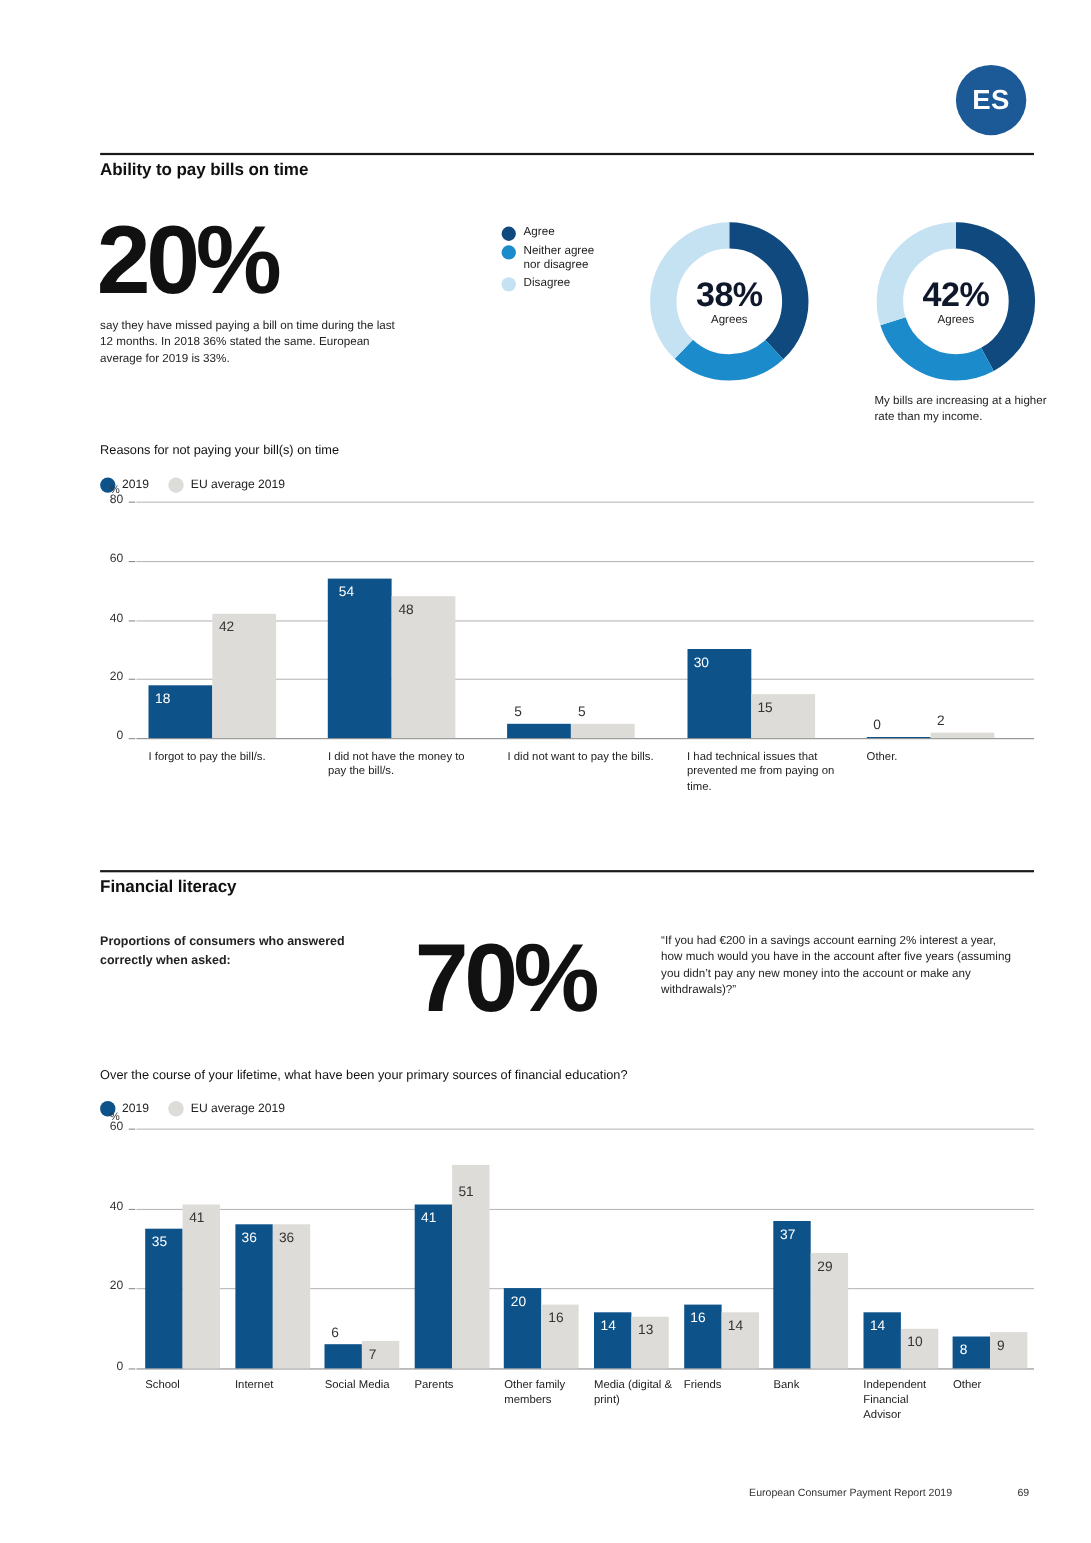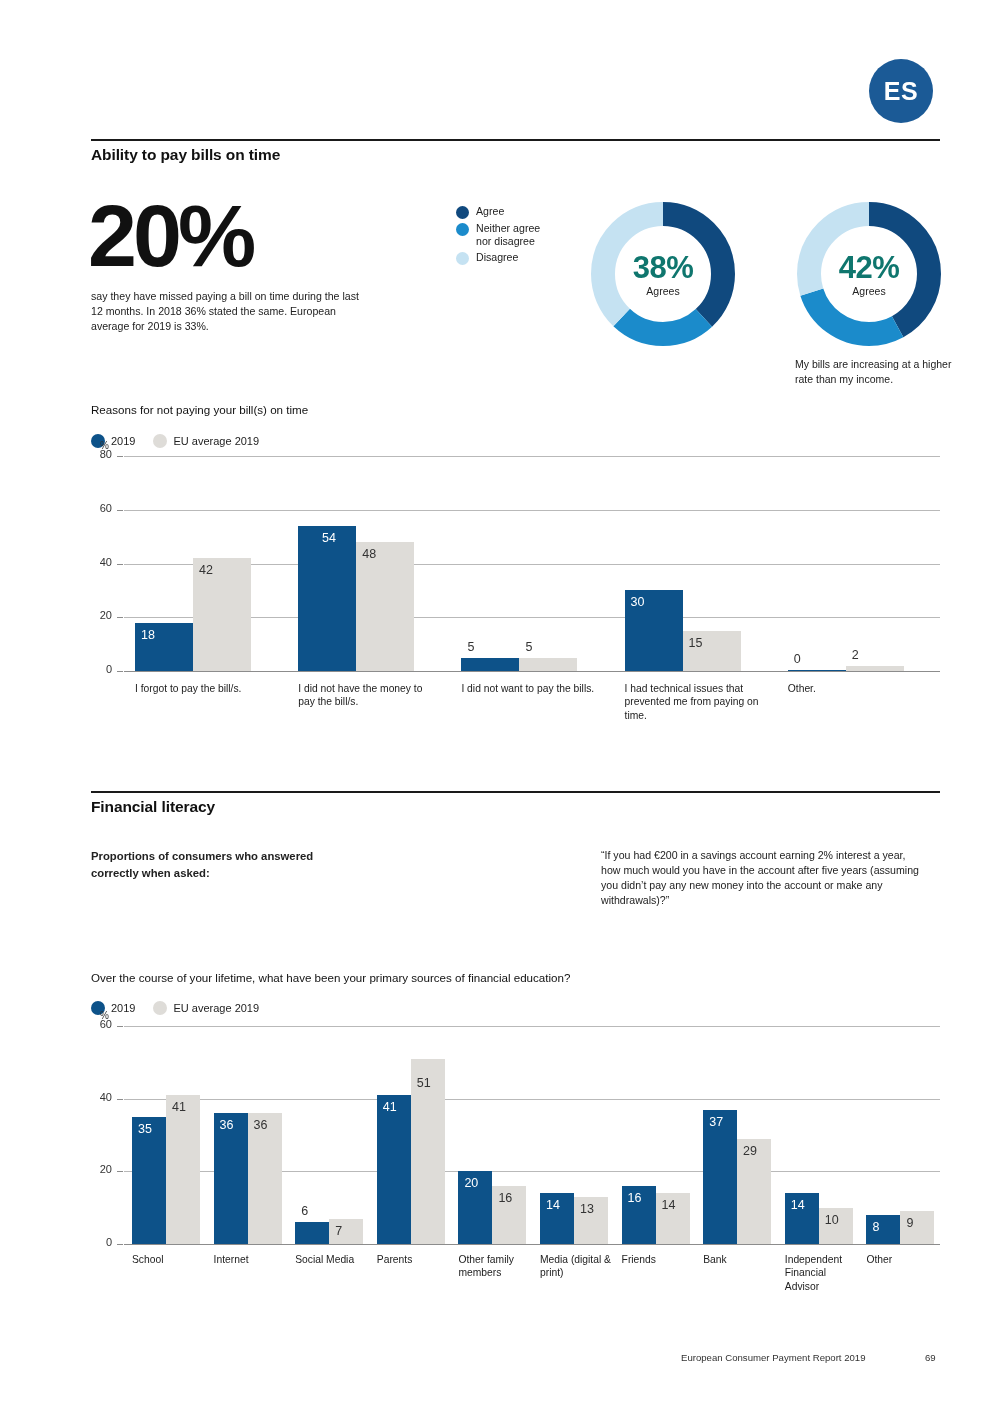--- a/index.html
+++ b/index.html
@@ -40,21 +40,21 @@
   .lg-dot{width:13px;height:13px;border-radius:50%;flex:0 0 13px;margin-right:7px;margin-top:1px;}
   .lg-lbl{font-size:10.6px;line-height:1.22;color:#222;}
 
   
   .donut{position:absolute;width:152px;height:152px;}
   .donut svg{display:block;}
   .donut-center{
     position:absolute;left:0;top:0;width:152px;height:152px;
     display:flex;flex-direction:column;align-items:center;justify-content:center;
   }
-  .donut-pct{font-size:31px;font-weight:700;color:#0f766e;letter-spacing:-.5px;line-height:1;}
+  .donut-pct{font-size:31px;font-weight:700;color:#0f172a;letter-spacing:-.5px;line-height:1;}
   .donut-sub{font-size:10.5px;color:#222;margin-top:2px;}
   .donut-cap{position:absolute;font-size:10.5px;line-height:1.42;color:#222;width:160px;}
 
   
   .chart-title{position:absolute;font-size:11.6px;font-weight:400;color:#111;}
   .chart-legend{position:absolute;display:flex;align-items:center;font-size:11px;color:#222;}
   .cl-dot{width:14px;height:14px;border-radius:50%;margin-right:6px;}
   .cl-gap{width:18px;}
 
   .chart{position:absolute;}
@@ -158,21 +158,21 @@
       <div class="tickmark" style="left: 26px; top: 53.75px;"></div>
       <div class="ytick" style="left: -5px; top: 45.75px;">60</div>
       <div class="gridline" style="left: 33px; width: 816px; top: 0px;"></div>
       <div class="tickmark" style="left: 26px; top: 0px;"></div>
       <div class="ytick" style="left: -5px; top: -8px;">80</div>
       <div class="bar b2019" style="left: 44px; width: 58px; height: 48.375px; top: 166.625px;"></div>
       <div class="bval inside" style="left: 50px; top: 172.625px;">18</div>
       <div class="bar beu" style="left: 102px; width: 58px; height: 112.875px; top: 102.125px;"></div>
       <div class="bval outside" style="left: 108px; top: 108.125px;">42</div>
       <div class="bar b2019" style="left: 207.2px; width: 58px; height: 145.125px; top: 69.875px;"></div>
-      <div class="bval inside" style="left: 231px; top: 75.875px; text-align: center;">54</div>
+      <div class="bval inside" style="left: 217px; top: 75.875px; text-align: center;">54</div>
       <div class="bar beu" style="left: 265.2px; width: 58px; height: 129px; top: 86px;"></div>
       <div class="bval outside" style="left: 271.2px; top: 92px;">48</div>
       <div class="bar b2019" style="left: 370.4px; width: 58px; height: 13.4375px; top: 201.562px;"></div>
       <div class="bval outside" style="left: 376.4px; top: 184.562px;">5</div>
       <div class="bar beu" style="left: 428.4px; width: 58px; height: 13.4375px; top: 201.562px;"></div>
       <div class="bval outside" style="left: 434.4px; top: 184.562px;">5</div>
       <div class="bar b2019" style="left: 533.6px; width: 58px; height: 80.625px; top: 134.375px;"></div>
       <div class="bval inside" style="left: 539.6px; top: 140.375px;">30</div>
       <div class="bar beu" style="left: 591.6px; width: 58px; height: 40.3125px; top: 174.688px;"></div>
       <div class="bval outside" style="left: 597.6px; top: 180.688px;">15</div>
@@ -186,20 +186,21 @@
       <div class="xlab" style="left: 298.2px; top: 682px; width: 142px;">I did not have the money to pay the bill/s.</div>
       <div class="xlab" style="left: 461.4px; top: 682px; width: 142px;">I did not want to pay the bills.</div>
       <div class="xlab" style="left: 624.6px; top: 682px; width: 142px;">I had technical issues that prevented me from paying on time.</div>
       <div class="xlab" style="left: 787.8px; top: 682px; width: 142px;">Other.</div>
     </div>
 
   <div class="rule" style="top:791px;"></div>
   <div class="sect-title" style="left:91px;top:798px;">Financial literacy</div>
 
   <div class="bodycopy" style="left:91px;top:848px;width:225px;font-size:11.3px;font-weight:700;line-height:1.5;">Proportions of consumers who answered correctly when asked:</div>
+  <div class="bignum" style="left:377px;top:849px;">70%</div>
   <div class="bodycopy" style="left:601px;top:848px;width:326px;">“If you had €200 in a savings account earning 2% interest a year, how much would you have in the account after five years (assuming you didn’t pay any new money into the account or make any withdrawals)?”</div>
 
   <div class="chart-title" style="left:91px;top:971px;">Over the course of your lifetime, what have been your primary sources of financial education?</div>
   <div class="chart-legend" style="left:91px;top:1001px;">
     <span class="cl-dot" style="background:#0d5289;"></span>
     <span>2019</span>
     <span class="cl-gap"></span>
     <span class="cl-dot" style="background:#dedcd8;"></span>
     <span>EU average 2019</span>
   </div>

